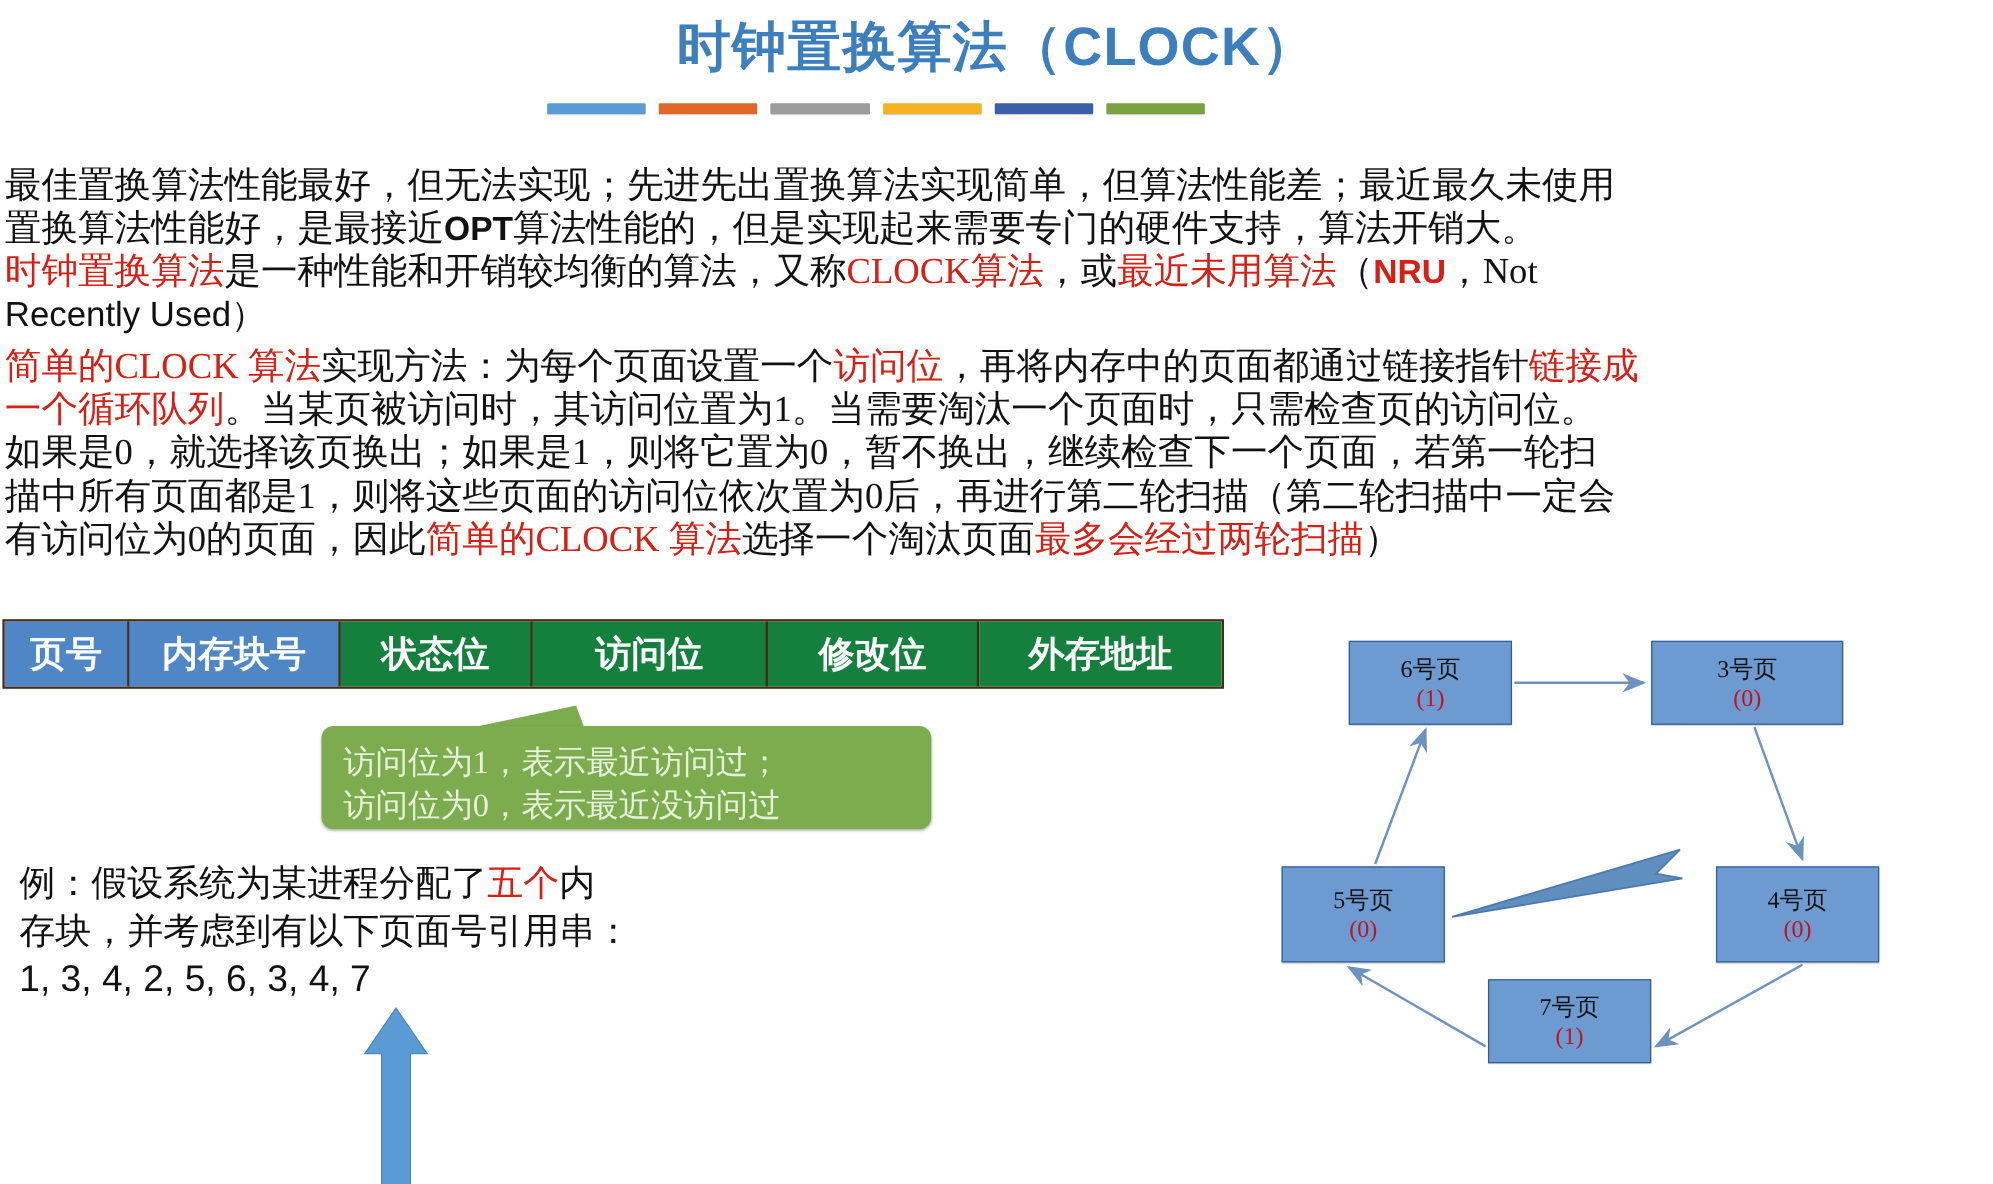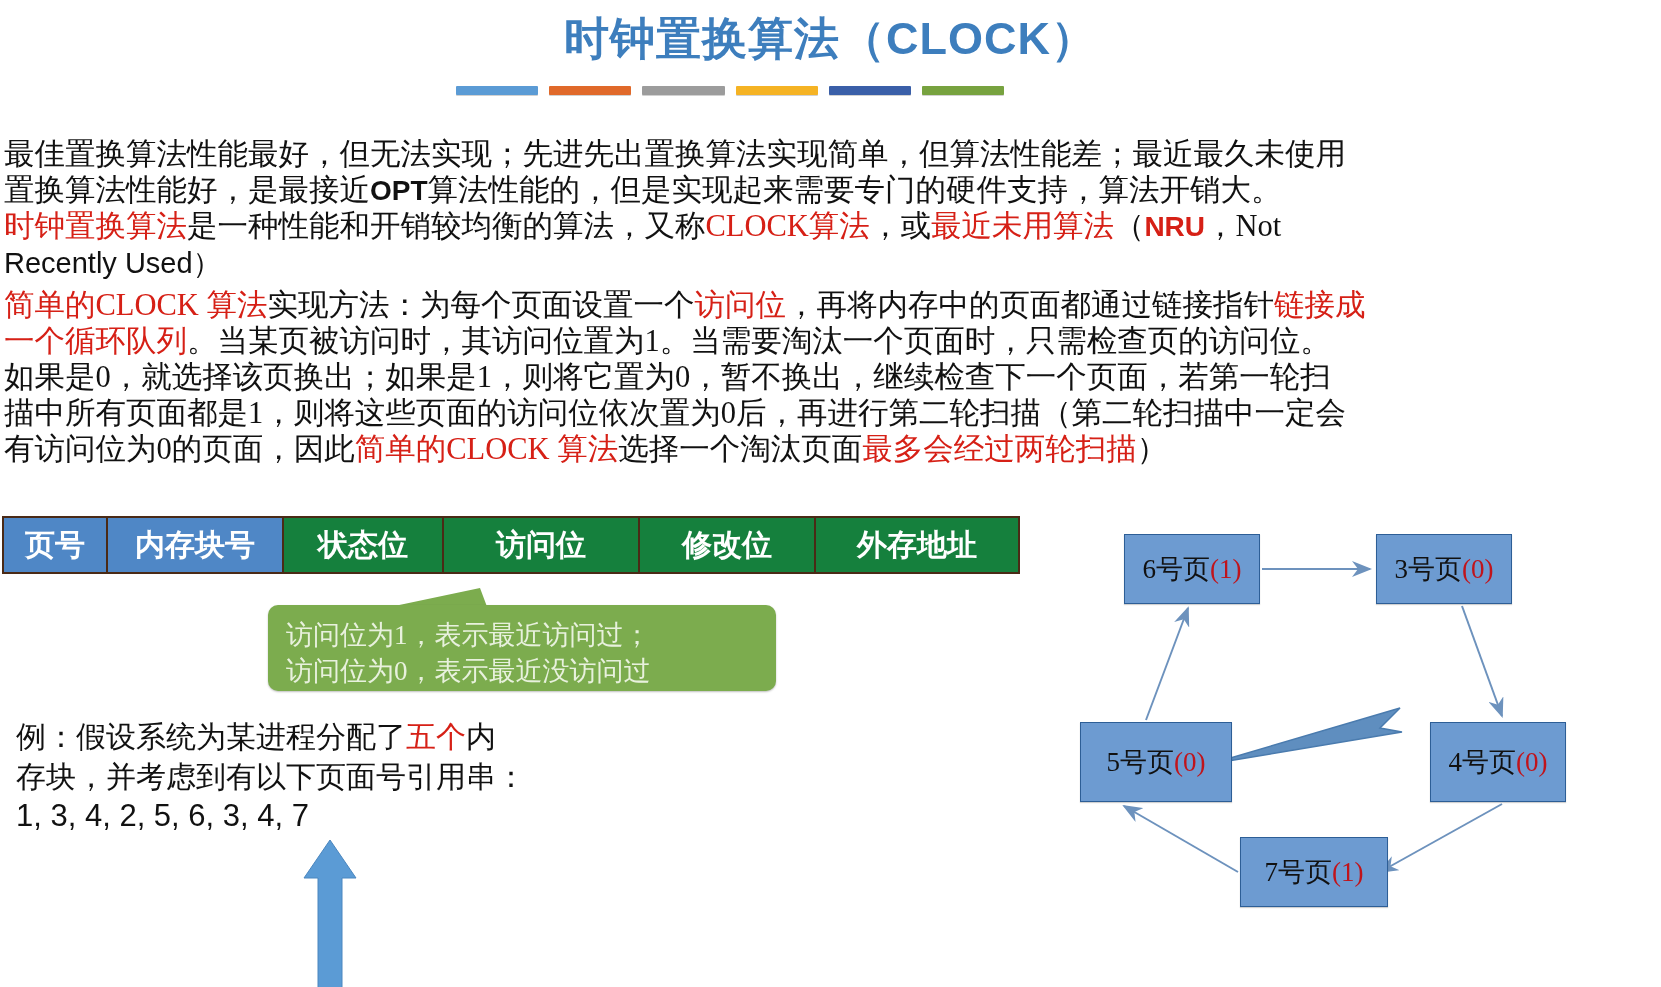--- a/index.html
+++ b/index.html
@@ -79,22 +79,23 @@
     font-size: 31px; color: #111; white-space: nowrap;
   }
   #up-arrow { position: absolute; left: 300px; top: 838px; }
 
   
   #ring { position: absolute; left: 1050px; top: 500px; width: 611px; height: 420px; }
   .node {
     position: absolute; background: #6d9bd1; border: 1.5px solid #2d5e96;
     display: flex; align-items: center; justify-content: center;
     font-family: "Liberation Serif", "DejaVu Serif", serif;
-    font-size: 27px; color: #111; white-space: nowrap;
+    font-size: 20px; color: #111; white-space: nowrap;
     box-shadow: 0 1px 1px rgba(0,0,0,.18);
+    flex-direction: column;
   }
   .node .bit { color: #c0141b; }
   #ring svg { position: absolute; left: 0; top: 0; width: 611px; height: 420px; pointer-events: none; }
 </style>
 </head>
 <body>
 
 <div id="slide">
 
   <div id="title-block">
@@ -180,31 +181,31 @@
       <line x1="452" y1="304" x2="330" y2="372" stroke="#6d92bd" stroke-width="2" marker-end="url(#ah)"></line>
       <line x1="188" y1="372" x2="74" y2="306" stroke="#6d92bd" stroke-width="2" marker-end="url(#ah)"></line>
       <line x1="96" y1="220" x2="138" y2="108" stroke="#6d92bd" stroke-width="2" marker-end="url(#ah)"></line>
       <polygon points="160,264 350,208 330,228 352,232" fill="#5f8ebf" stroke="#4a7bae" stroke-width="1.5"></polygon>
     </svg>
 
     <div class="node" style="left:74px;  top:34px;  width:136px; height:70px;">
       <span>6号页</span>
         <span class="bit">(1)</span>
     </div>
-    <div class="node" style="left:326px; top:34px;  width:136px; height:70px;">
+    <div class="node" style="left:326px; top:34px;  width:160px; height:70px;">
       <span>3号页</span>
         <span class="bit">(0)</span>
     </div>
     <div class="node" style="left:380px; top:222px; width:136px; height:80px;">
       <span>4号页</span>
         <span class="bit">(0)</span>
     </div>
-    <div class="node" style="left:190px; top:337px; width:148px; height:70px;">
+    <div class="node" style="left:190px; top:316px; width:136px; height:70px;">
       <span>7号页</span>
         <span class="bit">(1)</span>
     </div>
-    <div class="node" style="left:30px;  top:222px; width:152px; height:80px;">
+    <div class="node" style="left:18px;  top:222px; width:136px; height:80px;">
       <span>5号页</span>
         <span class="bit">(0)</span>
     </div>
   </div>
 
 </div>
 
 </body></html>

